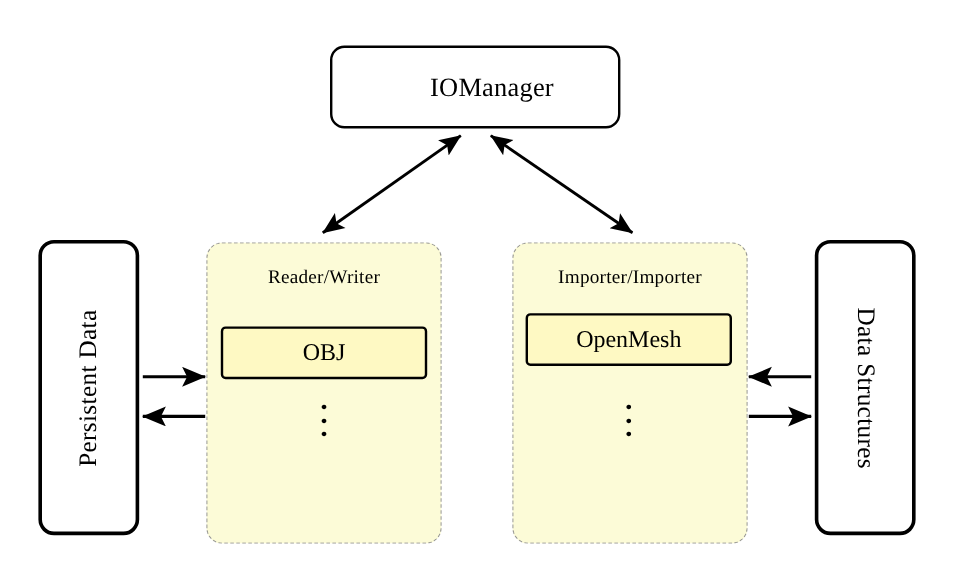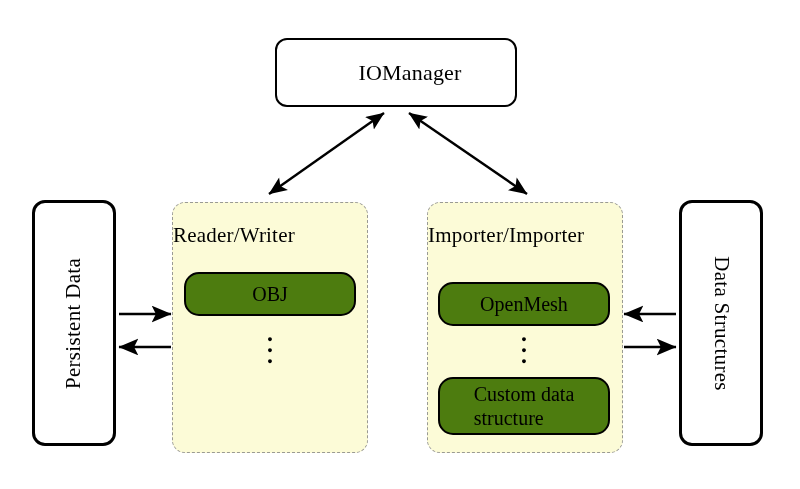--- a/index.html
+++ b/index.html
@@ -79,43 +79,44 @@
     border-radius: 13px;
     background: #fcfbd7;
   }
   #group-reader-writer     { left: 172px; top: 202px; width: 196px; height: 251px; }
   #group-importer-exporter { left: 427px; top: 202px; width: 196px; height: 251px; }
   .group-title {
     position: absolute;
     top: 20px;
     left: 0;
     width: 100%;
-    font-size: 21px;
+    text-align: center;
+    font-size: 16px;
     letter-spacing: 0.2px;
   }
   
   .inner-box {
     position: absolute;
     box-sizing: border-box;
     border: 2.8px solid #000000;
-    border-radius: 15px;
-    background: #4d7c0f;
+    border-radius: 4px;
+    background: #fef9c3;
     display: flex;
     align-items: center;
     justify-content: center;
-    text-align: left;
+    text-align: center;
   }
   .inner-box .lbl {
     font-size: 20px;
     line-height: 1.2;
     white-space: pre-line;
   }
   #box-obj          { left: 184px; top: 272px; width: 172px; height: 44px; }
   #box-custom-file  { left: 184px; top: 377px; width: 172px; height: 58px; }
-  #box-openmesh     { left: 438px; top: 282px; width: 172px; height: 44px; }
+  #box-openmesh     { left: 438px; top: 261px; width: 172px; height: 44px; }
   #box-custom-data  { left: 438px; top: 377px; width: 172px; height: 58px; }
   
   .vdots {
     position: absolute;
     width: 40px;
     text-align: center;
     font-size: 22px;
     line-height: 7px;
     letter-spacing: 0;
     color: #000;
@@ -187,18 +188,14 @@
     <div class="group-title">Importer/Importer</div>
   </div>
   <div class="inner-box" id="box-openmesh">
     <span class="lbl">OpenMesh</span>
   </div>
   <div class="vdots" id="dots-right">
     <span>●</span>
       <span>●</span>
       <span>●</span>
   </div>
-  <div class="inner-box" id="box-custom-data">
-    <span class="lbl">Custom data
-structure</span>
-  </div>
 
 </div>
 
 </body></html>

